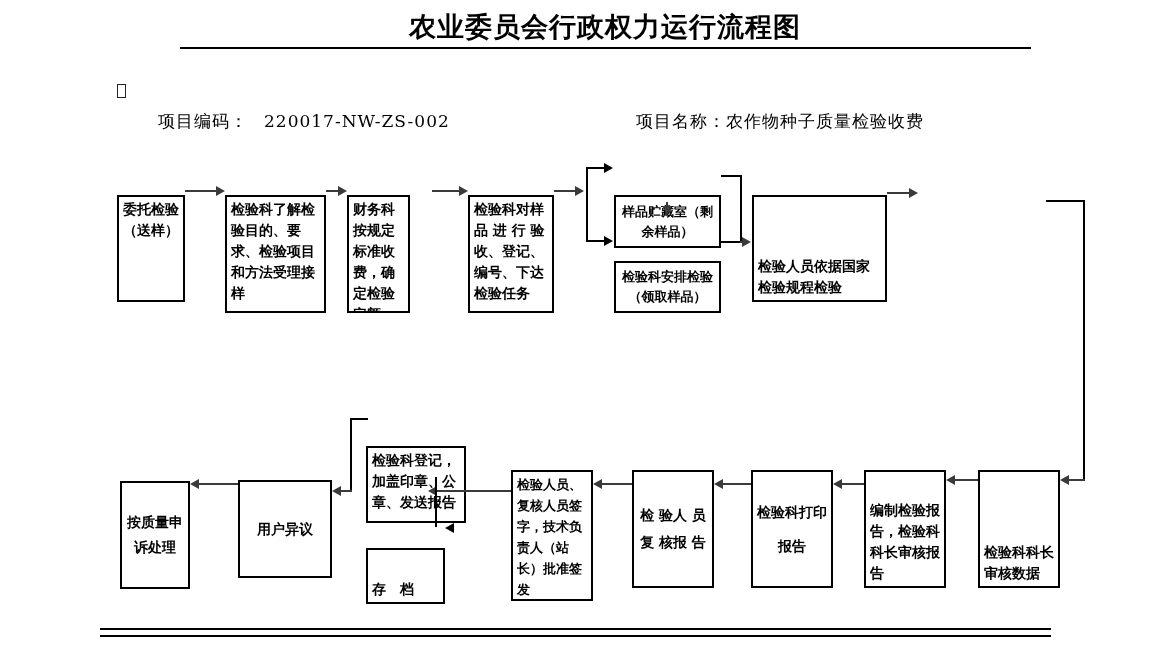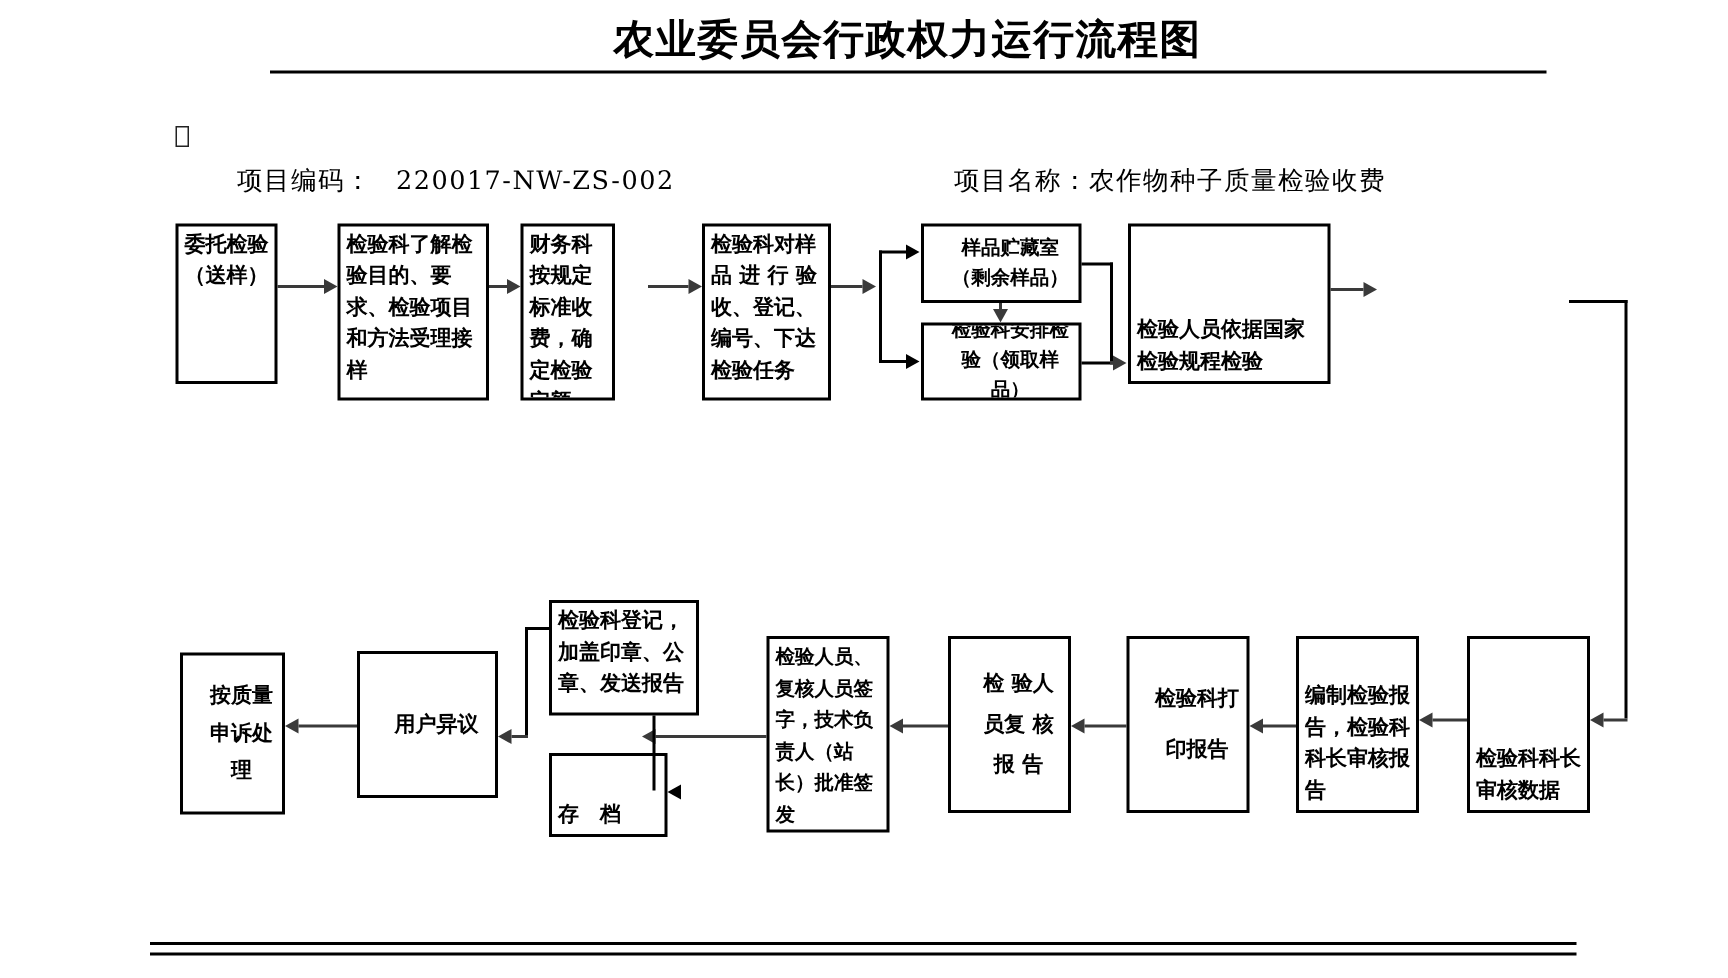--- a/index.html
+++ b/index.html
@@ -79,24 +79,25 @@
     border: 2px solid #000;
     box-sizing: border-box;
     background: #ffffff;
     font-family: "DejaVu Sans", "Liberation Sans", sans-serif;
     font-weight: bold;
     font-size: 14px;
     line-height: 21px;
     color: #000;
     padding: 2px 4px;
     overflow: hidden;
+    margin-top: 46px;
   }
   .box .txt { display: block; }
   .box.t-top    { display: block; }
-  .box.t-center { display: flex; align-items: center; justify-content: center; text-align: center; padding-left: 16px; }
+  .box.t-center { display: flex; align-items: center; justify-content: center; text-align: center; }
   .box.t-mid    { display: flex; align-items: flex-end; }
 
   
   .hline {
     position: absolute;
     height: 0;
     border-top: 2px solid #3a3a3a;
   }
   .vline {
     position: absolute;

